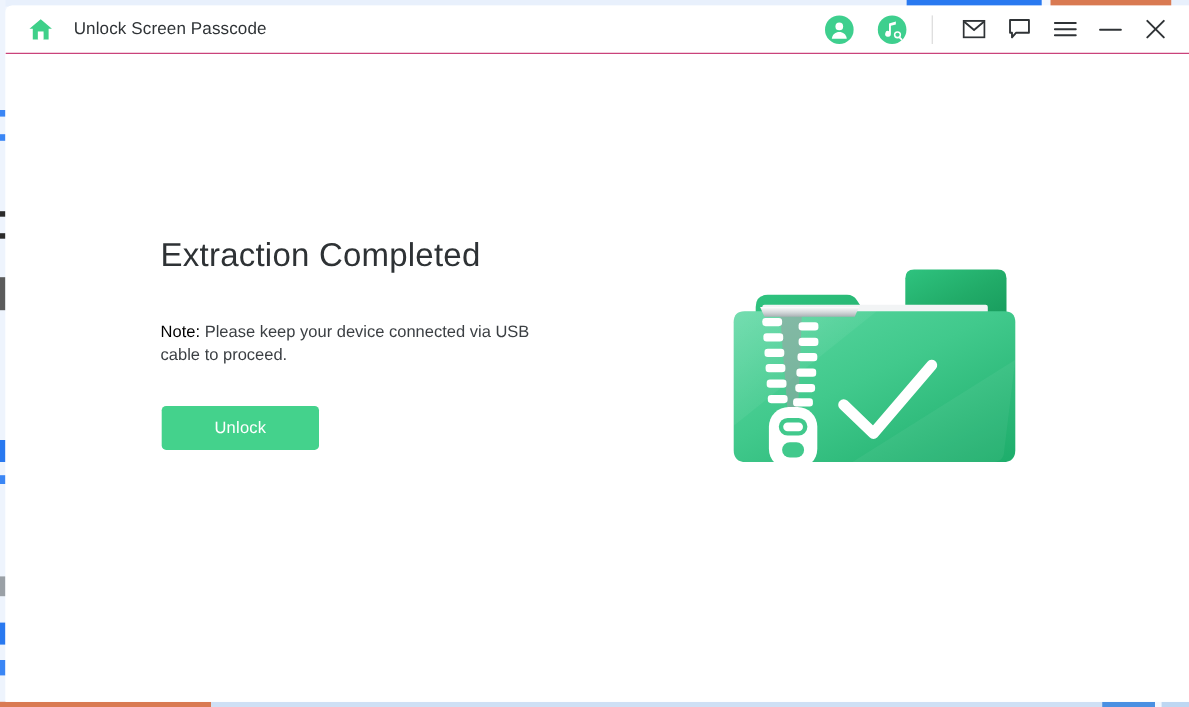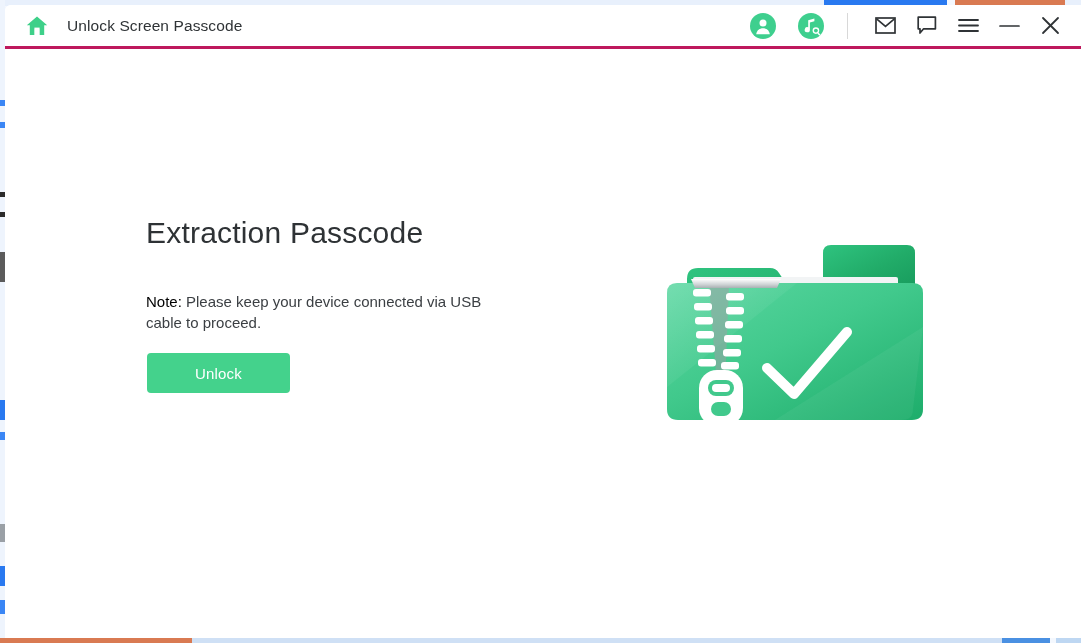--- a/index.html
+++ b/index.html
@@ -44,21 +44,21 @@
     background: #ffffff;
     border-top-left-radius: 6px;
     overflow: hidden;
   }
 
   
   #title-bar {
     position: relative;
     height: 44px;
     background: #ffffff;
-    border-bottom: 3px solid #be185d;
+    border-bottom: 1px solid #be185d;
     display: flex;
     align-items: center;
   }
 
   #home-icon {
     margin-left: 19px;
     width: 26px;
     height: 26px;
     display: flex;
     align-items: center;
@@ -147,21 +147,21 @@
     color: #3b3f43;
     max-width: 352px;
   }
   #note-label {
     color: #000000;
   }
 
   #unlock-button {
     position: absolute;
     left: 142px;
-    top: 304px;
+    top: 320px;
     width: 143px;
     height: 40px;
     border: none;
     border-radius: 4px;
     background: #44d28c;
     color: #ffffff;
     font-size: 15px;
     font-family: "Liberation Sans", sans-serif;
     cursor: pointer;
     letter-spacing: .2px;
@@ -272,21 +272,21 @@
           </g>
         </svg>
       </div>
 
     </div>
   </div>
 
   <div id="content-area">
 
     <div id="text-block">
-      <h1 id="headline">Extraction Passcode</h1>
+      <h1 id="headline">Extraction Completed</h1>
       <p id="note-paragraph"><span id="note-label">Note:</span><span id="note-text"> Please keep your device connected via USB cable to proceed.</span></p>
     </div>
 
     <button id="unlock-button">Unlock</button>
 
     <div id="folder-illustration">
       <svg width="290" height="200" viewBox="0 0 290 200" aria-hidden="true">
         <defs>
           <linearGradient id="backGrad" x1="0" y1="0" x2="1" y2="1">
             <stop offset="0%" stop-color="#2fc37f"></stop>

